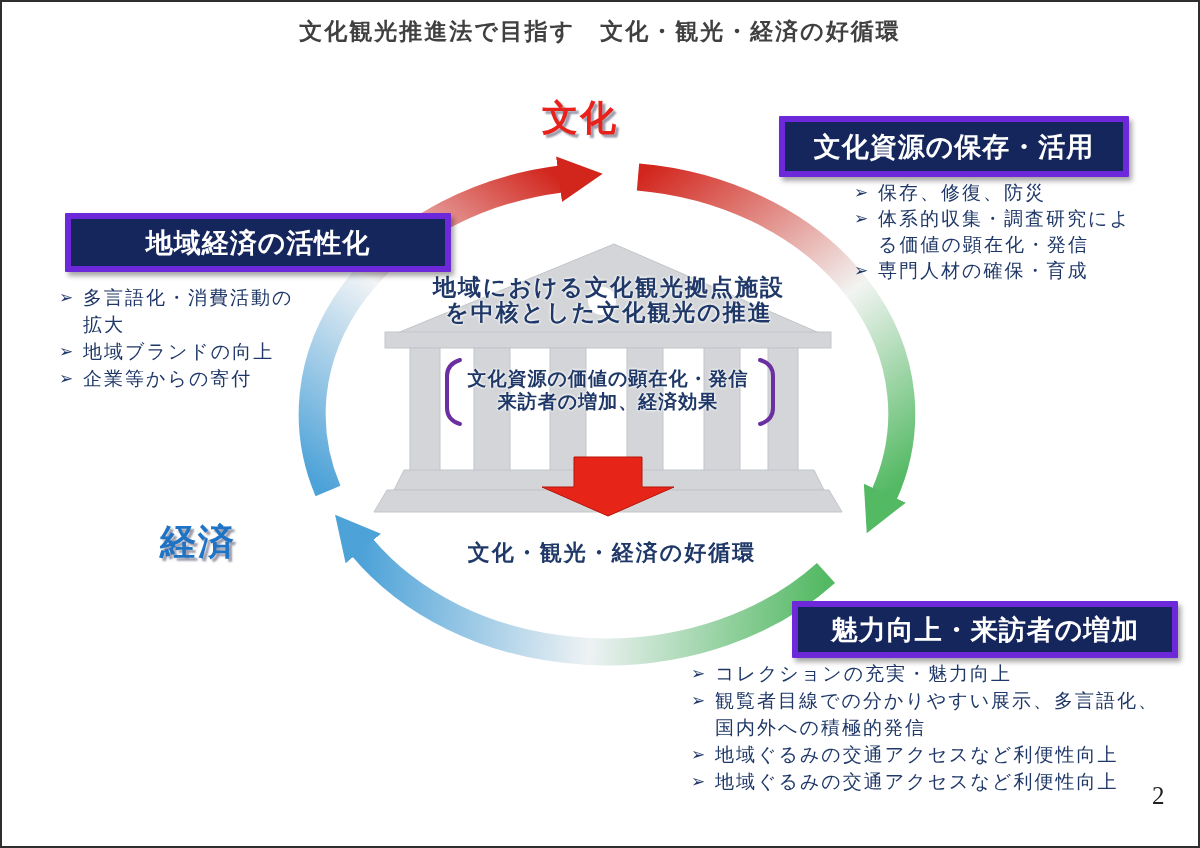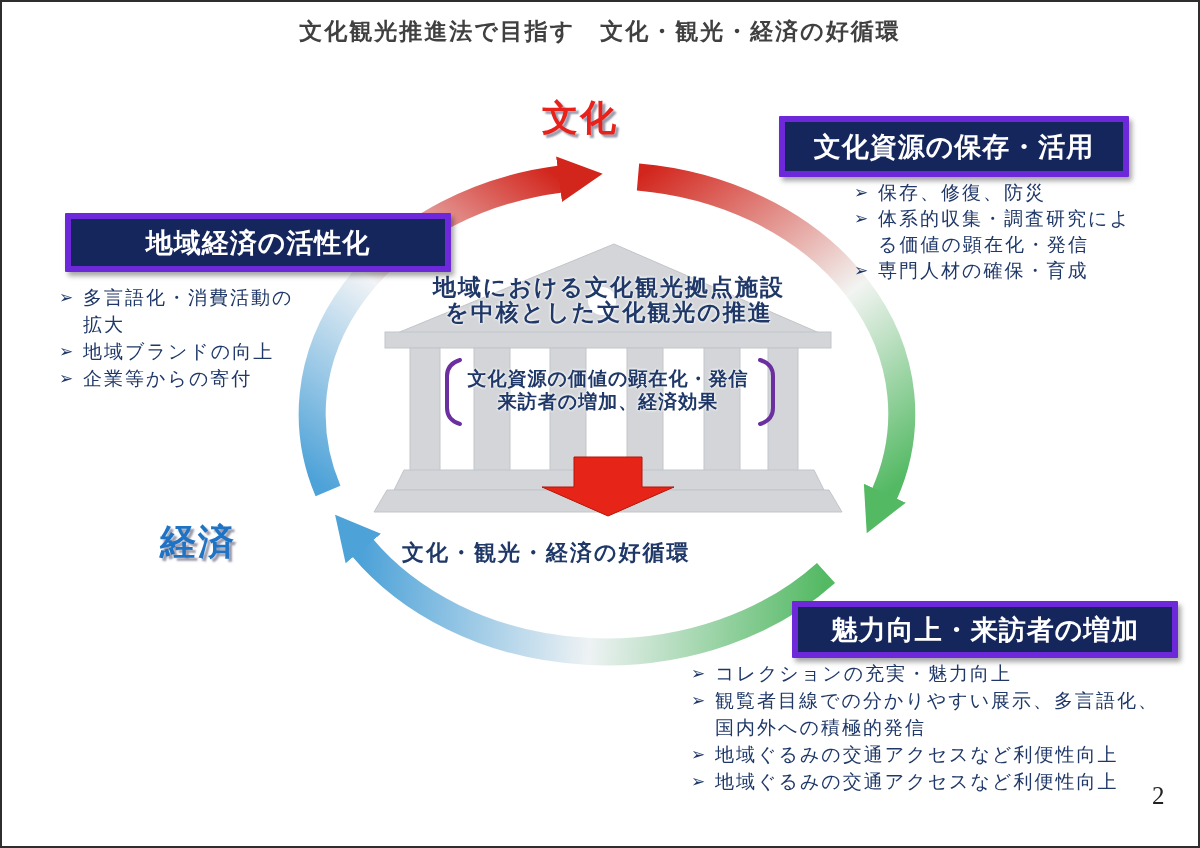--- a/index.html
+++ b/index.html
@@ -46,21 +46,21 @@
     letter-spacing:2px;line-height:25px;
     text-shadow:0 0 3px #fff,0 0 3px #fff;
   }
   .bracket-text{
     left:452px;top:365px;width:308px;text-align:center;
     color:var(--navy-text,#1f3868);font-weight:bold;font-size:19px;
     letter-spacing:1px;line-height:23px;
     text-shadow:0 0 3px #fff,0 0 3px #fff;
   }
   .caption{
-    left:400px;top:536px;width:420px;text-align:left;
+    left:400px;top:536px;width:420px;text-align:center;
     color:var(--navy-text,#1f3868);font-weight:bold;font-size:22px;letter-spacing:2px;
   }
   .page-num{
     left:1150px;top:780px;font-family:"Liberation Serif","DejaVu Serif",serif;
     font-size:25px;color:#222;
   }
 </style>
 </head>
 <body>
 

